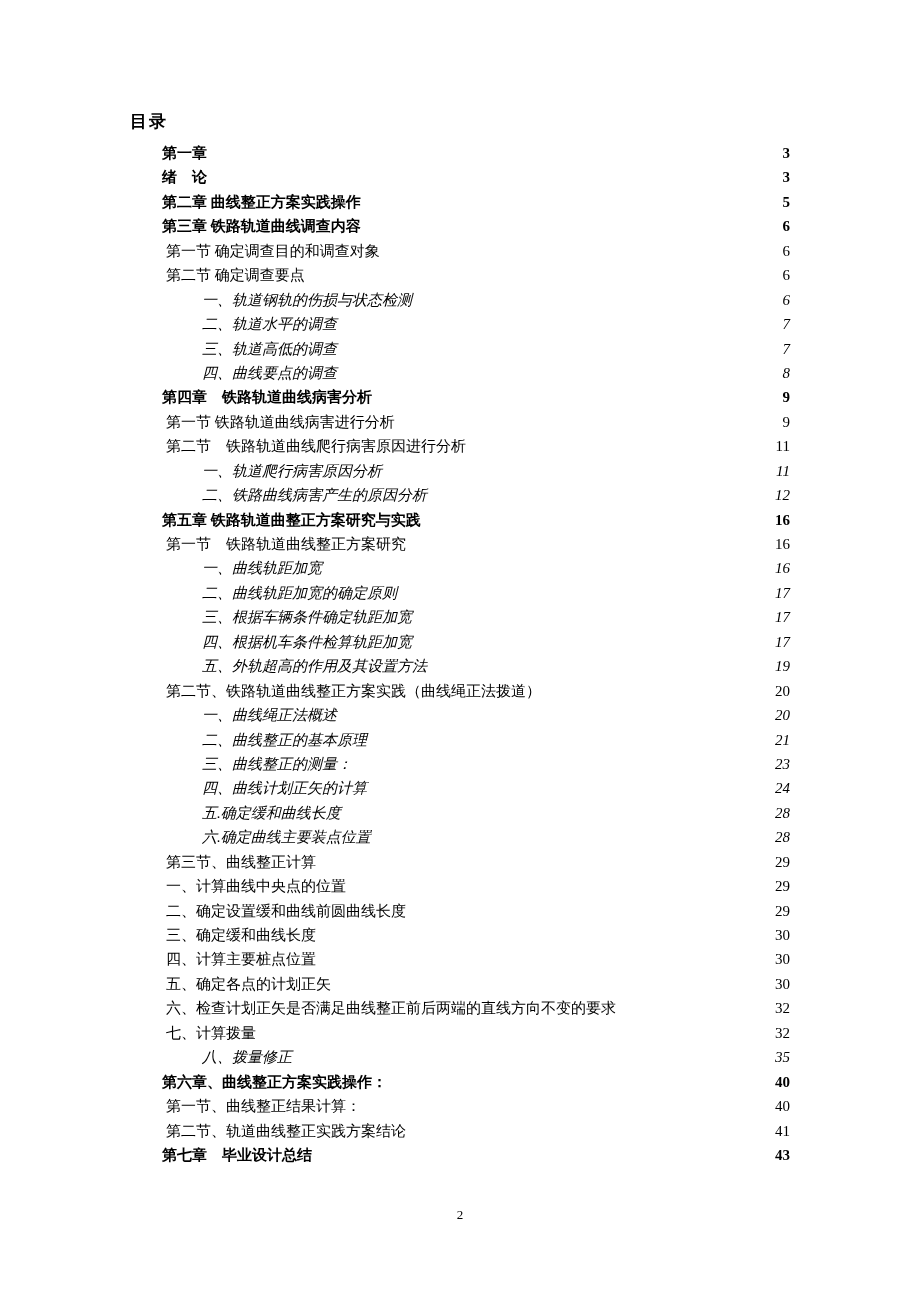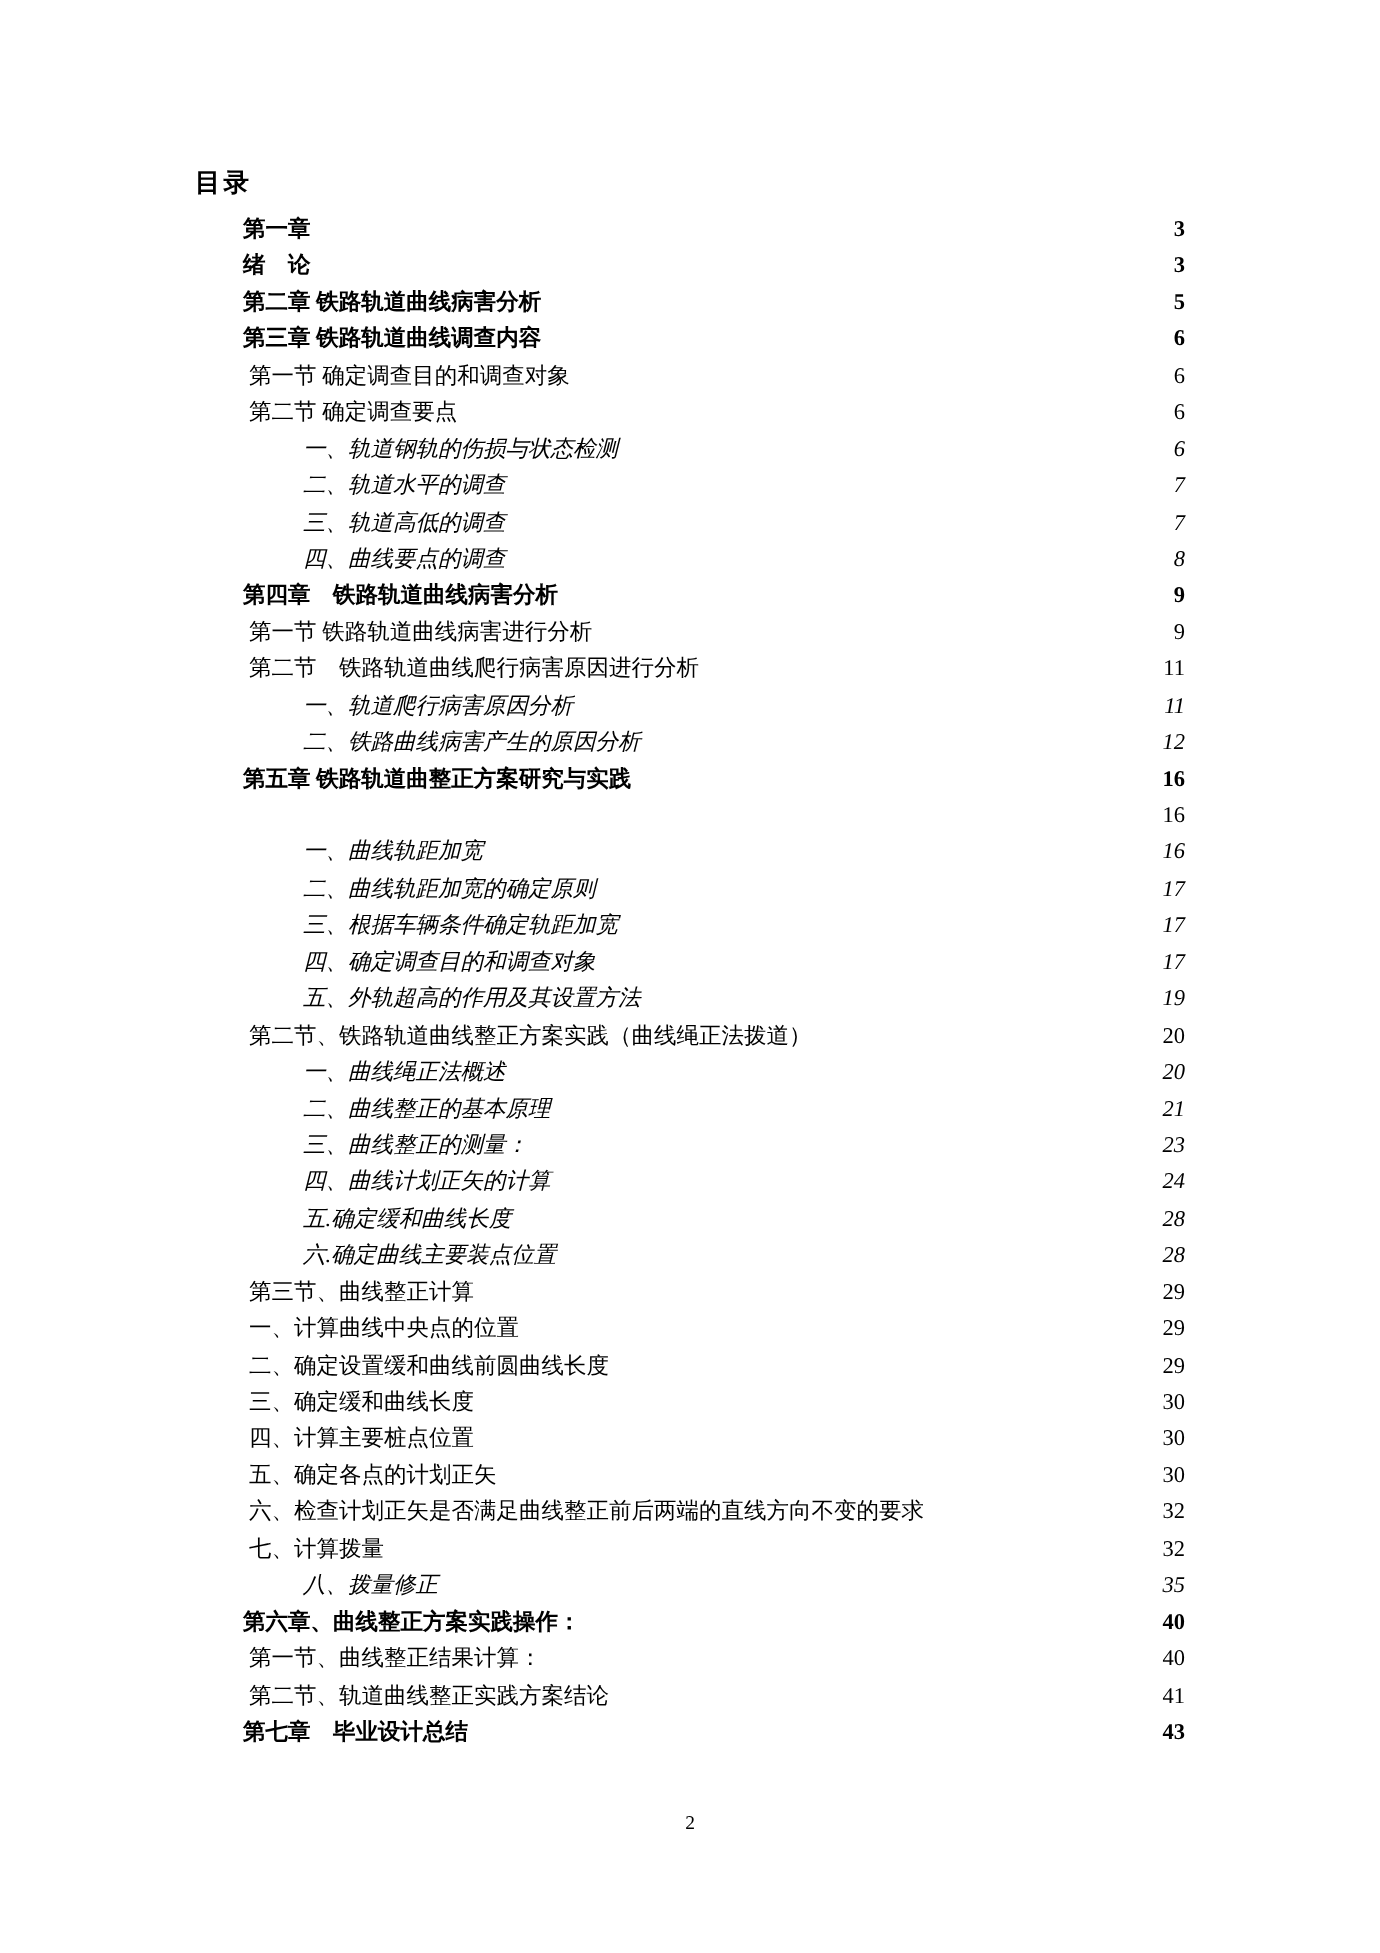--- a/index.html
+++ b/index.html
@@ -62,21 +62,21 @@
       <span class="toc-label">第一章</span>
       <span class="toc-dots"></span>
       <span class="toc-page">3</span>
     </div>
     <div class="toc-entry l0">
       <span class="toc-label">绪　论</span>
       <span class="toc-dots"></span>
       <span class="toc-page">3</span>
     </div>
     <div class="toc-entry l0">
-      <span class="toc-label">第二章 铁路轨道曲线病害分析</span>
+      <span class="toc-label">第二章 曲线整正方案实践操作</span>
       <span class="toc-dots"></span>
       <span class="toc-page">5</span>
     </div>
     <div class="toc-entry l0">
       <span class="toc-label">第三章 铁路轨道曲线调查内容</span>
       <span class="toc-dots"></span>
       <span class="toc-page">6</span>
     </div>
     <div class="toc-entry l1">
       <span class="toc-label">第一节 确定调查目的和调查对象</span>
@@ -132,40 +132,41 @@
       <span class="toc-label">二、铁路曲线病害产生的原因分析</span>
       <span class="toc-dots"></span>
       <span class="toc-page">12</span>
     </div>
     <div class="toc-entry l0">
       <span class="toc-label">第五章 铁路轨道曲整正方案研究与实践</span>
       <span class="toc-dots"></span>
       <span class="toc-page">16</span>
     </div>
     <div class="toc-entry l1">
+      <span class="toc-label">第一节　铁路轨道曲线整正方案研究</span>
       <span class="toc-dots"></span>
       <span class="toc-page">16</span>
     </div>
     <div class="toc-entry l2">
       <span class="toc-label">一、曲线轨距加宽</span>
       <span class="toc-dots"></span>
       <span class="toc-page">16</span>
     </div>
     <div class="toc-entry l2">
       <span class="toc-label">二、曲线轨距加宽的确定原则</span>
       <span class="toc-dots"></span>
       <span class="toc-page">17</span>
     </div>
     <div class="toc-entry l2">
       <span class="toc-label">三、根据车辆条件确定轨距加宽</span>
       <span class="toc-dots"></span>
       <span class="toc-page">17</span>
     </div>
     <div class="toc-entry l2">
-      <span class="toc-label">四、确定调查目的和调查对象</span>
+      <span class="toc-label">四、根据机车条件检算轨距加宽</span>
       <span class="toc-dots"></span>
       <span class="toc-page">17</span>
     </div>
     <div class="toc-entry l2">
       <span class="toc-label">五、外轨超高的作用及其设置方法</span>
       <span class="toc-dots"></span>
       <span class="toc-page">19</span>
     </div>
     <div class="toc-entry l1">
       <span class="toc-label">第二节、铁路轨道曲线整正方案实践（曲线绳正法拨道）</span>

